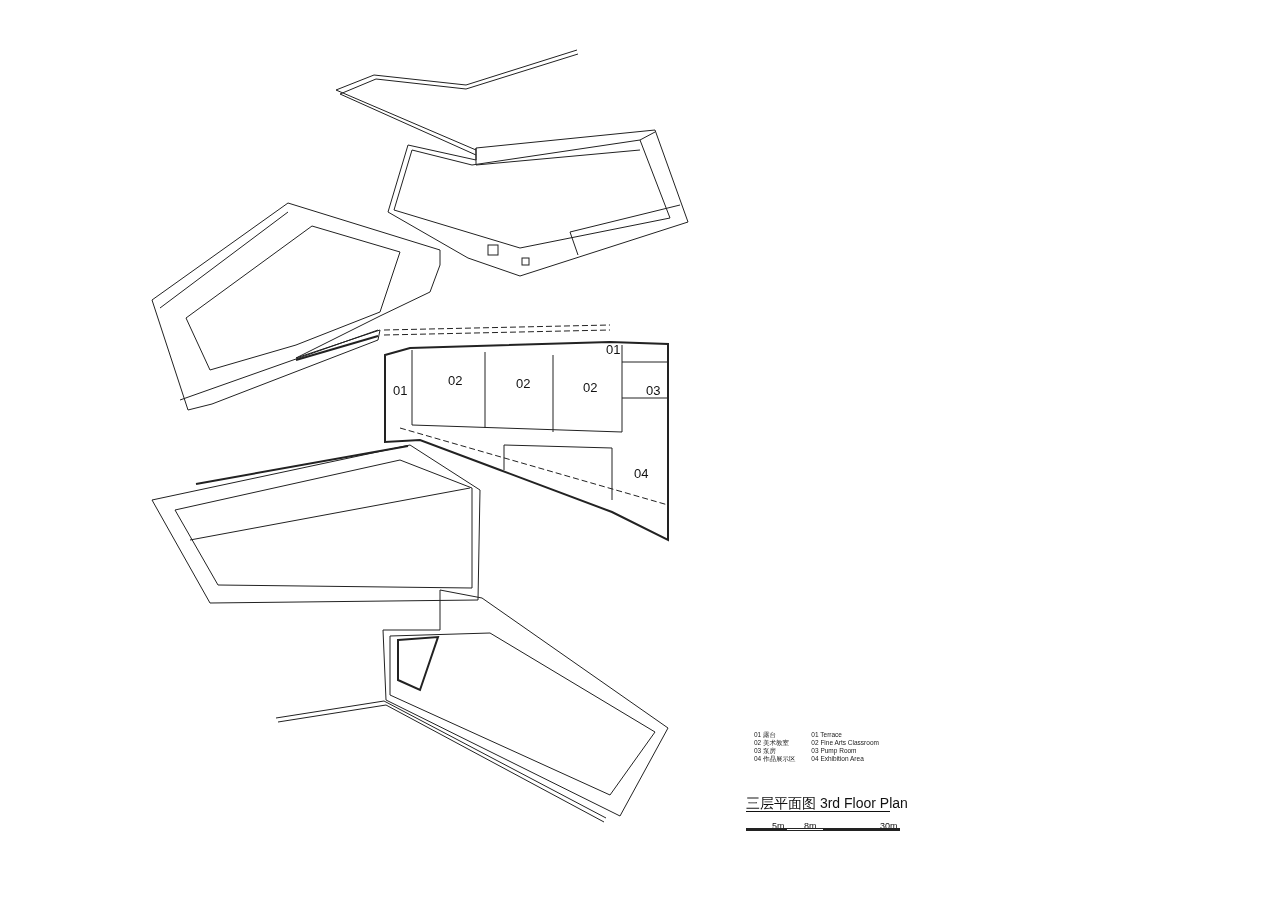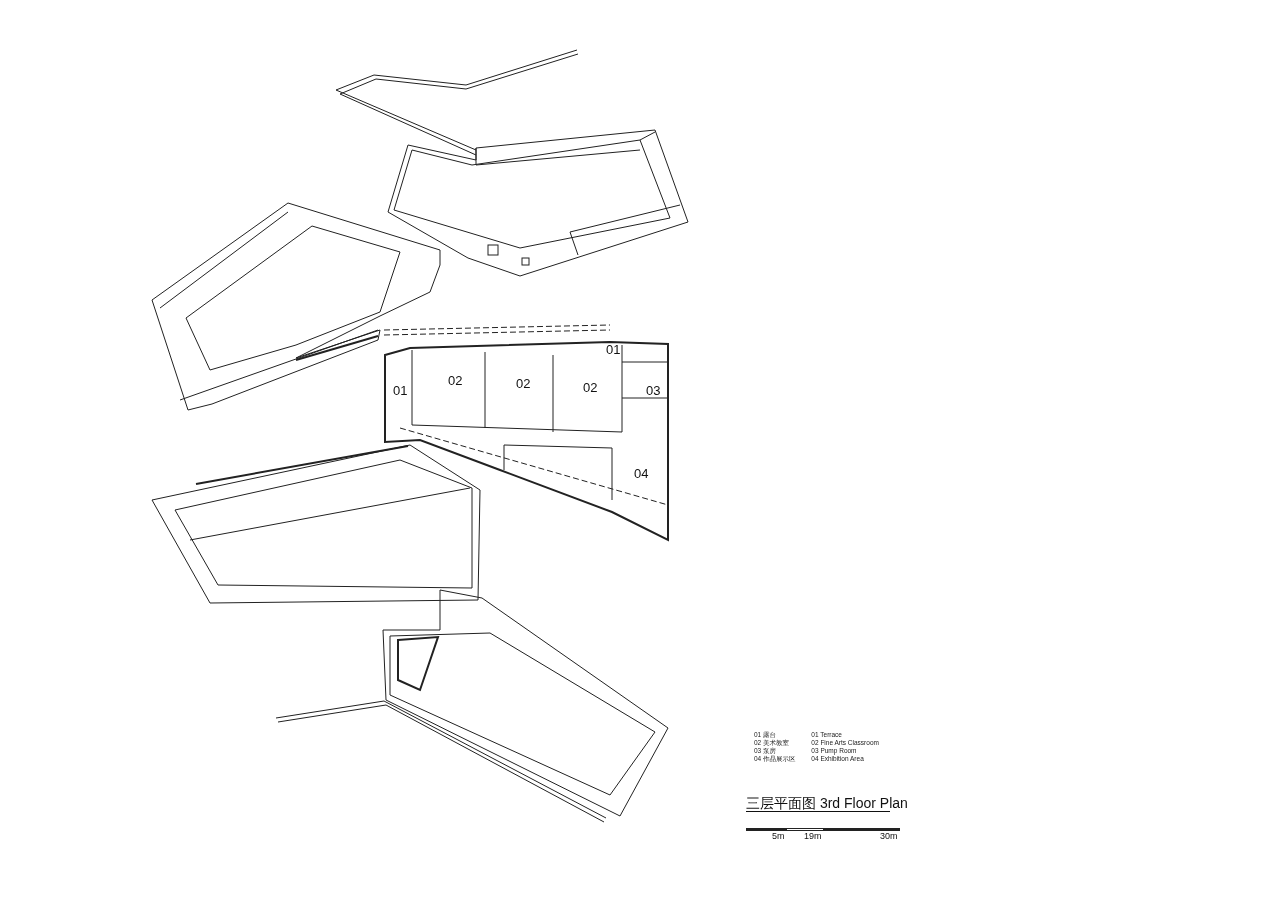--- a/index.html
+++ b/index.html
@@ -4,21 +4,21 @@
 <style>
   html, body { margin:0; padding:0; background:#ffffff; }
   body { width:1280px; height:904px; position:relative; overflow:hidden; font-family:"Liberation Sans", sans-serif; }
   #plan { position:absolute; left:0; top:0; width:1280px; height:904px; }
   .legend { position:absolute; left:754px; top:731px; font-size:6.5px; color:#222; line-height:8px; }
   .legend .col { display:inline-block; vertical-align:top; }
   .legend .col.en { margin-left:14px; }
   .title { position:absolute; left:746px; top:795px; font-size:14px; color:#111; white-space:nowrap; }
   .title-rule { position:absolute; left:746px; top:811px; width:144px; height:1px; background:#111; }
   .scale { position:absolute; left:746px; top:816px; width:154px; height:16px; font-size:9px; color:#111; }
-  .scale .lbl { position:absolute; top:15px;text-align:right; }
+  .scale .lbl { position:absolute; top:5px;text-align:right; }
   .scale .bar { position:absolute; top:12px; height:3px; background:#222; }
   .scale .bar.light { background:#fff; border:1px solid #222; height:1px; }
   .room { position:absolute; font-size:13px; color:#111; }
 </style>
 </head>
 <body>
 
 <svg id="plan" viewBox="0 0 1280 904" xmlns="http://www.w3.org/2000/svg">
   <g fill="none" stroke="#222" stroke-width="1">
 
@@ -103,18 +103,18 @@
     <div>03 Pump Room</div>
     <div>04 Exhibition Area</div>
   </div>
 </div>
 
 <div class="title">三层平面图 3rd Floor Plan</div>
 <div class="title-rule"></div>
 
 <div class="scale">
   <span class="lbl" style="left:26px">5m</span>
-  <span class="lbl" style="left:58px">19m</span>
+  <span class="lbl" style="left:58px">8m</span>
   <span class="lbl" style="left:134px">30m</span>
   <div class="bar" style="left:0;width:40px"></div>
   <div class="bar light" style="left:40px;width:36px"></div>
   <div class="bar" style="left:77px;width:77px"></div>
 </div>
 
 </body></html>

